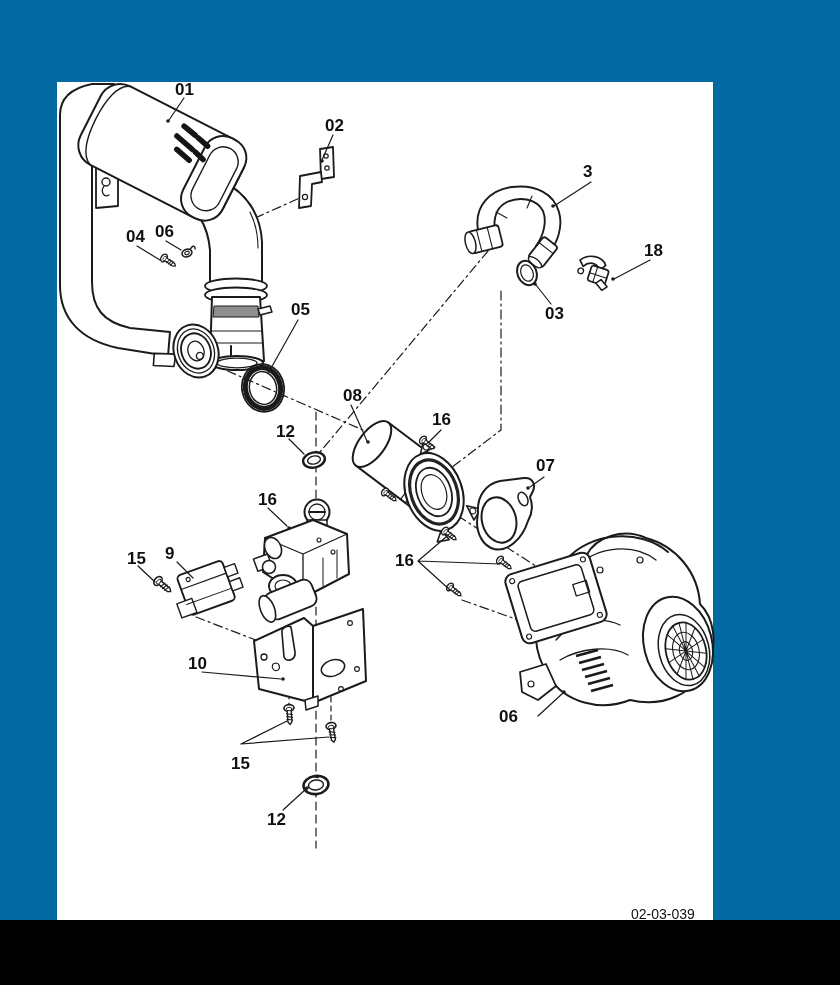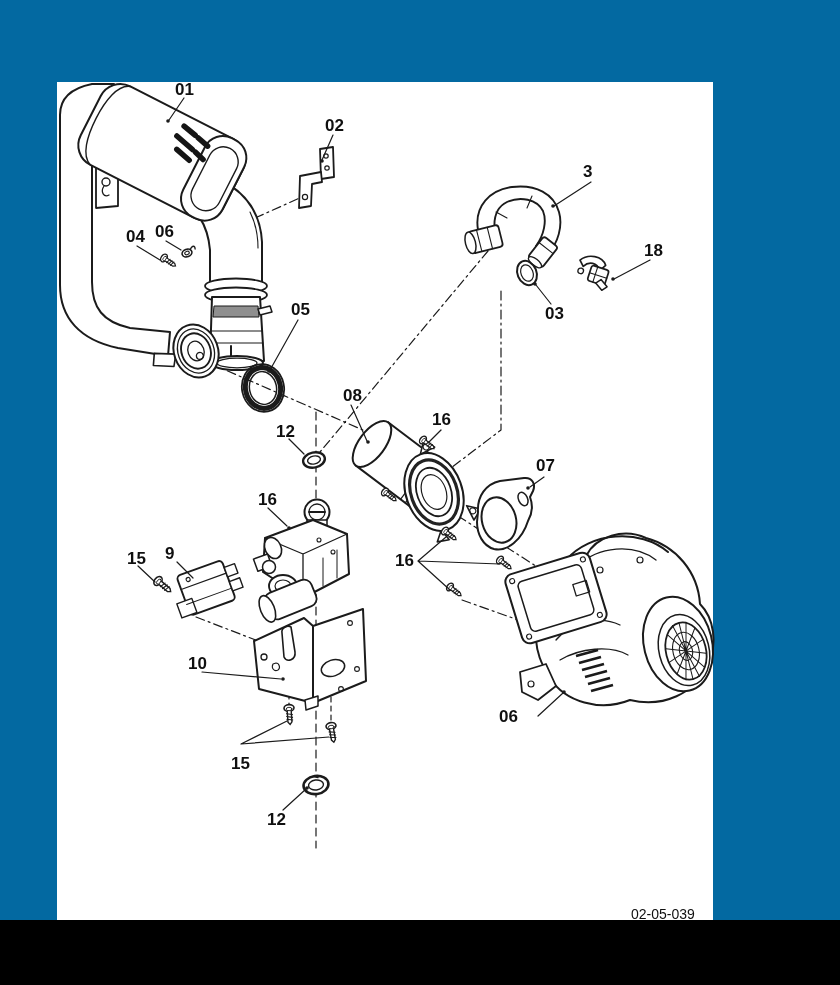--- a/index.html
+++ b/index.html
@@ -323,14 +323,14 @@
   <div class="callout" style="left:536px;top:457px">07</div>
   <div class="callout" style="left:258px;top:491px">16</div>
   <div class="callout" style="left:127px;top:550px">15</div>
   <div class="callout" style="left:165px;top:545px">9</div>
   <div class="callout" style="left:395px;top:552px">16</div>
   <div class="callout" style="left:188px;top:655px">10</div>
   <div class="callout" style="left:499px;top:708px">06</div>
   <div class="callout" style="left:231px;top:755px">15</div>
   <div class="callout" style="left:267px;top:811px">12</div>
 
-  <div class="drawing-number" style="left:631px;top:907px">02-05-039</div>
+  <div class="drawing-number" style="left:631px;top:907px">02-03-039</div>
 </div>
 
 </body></html>

